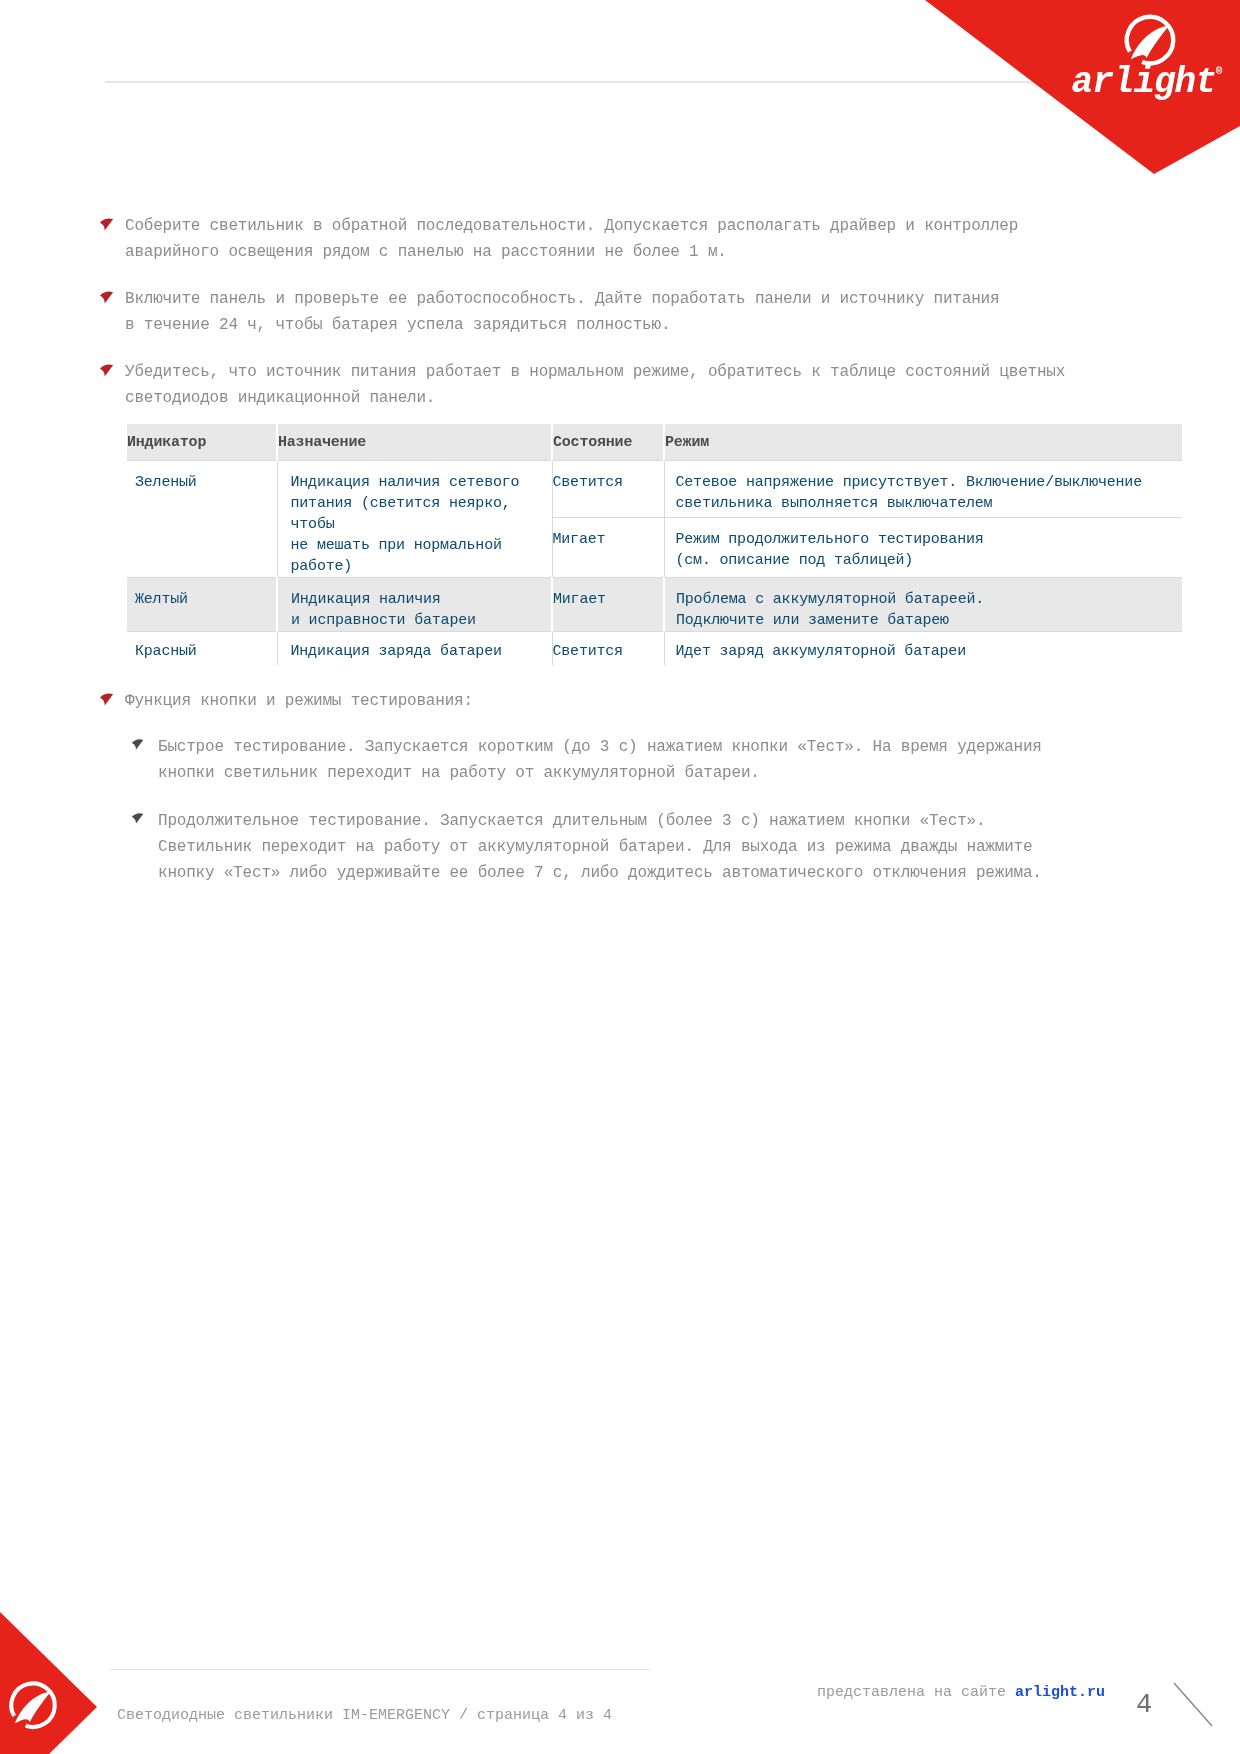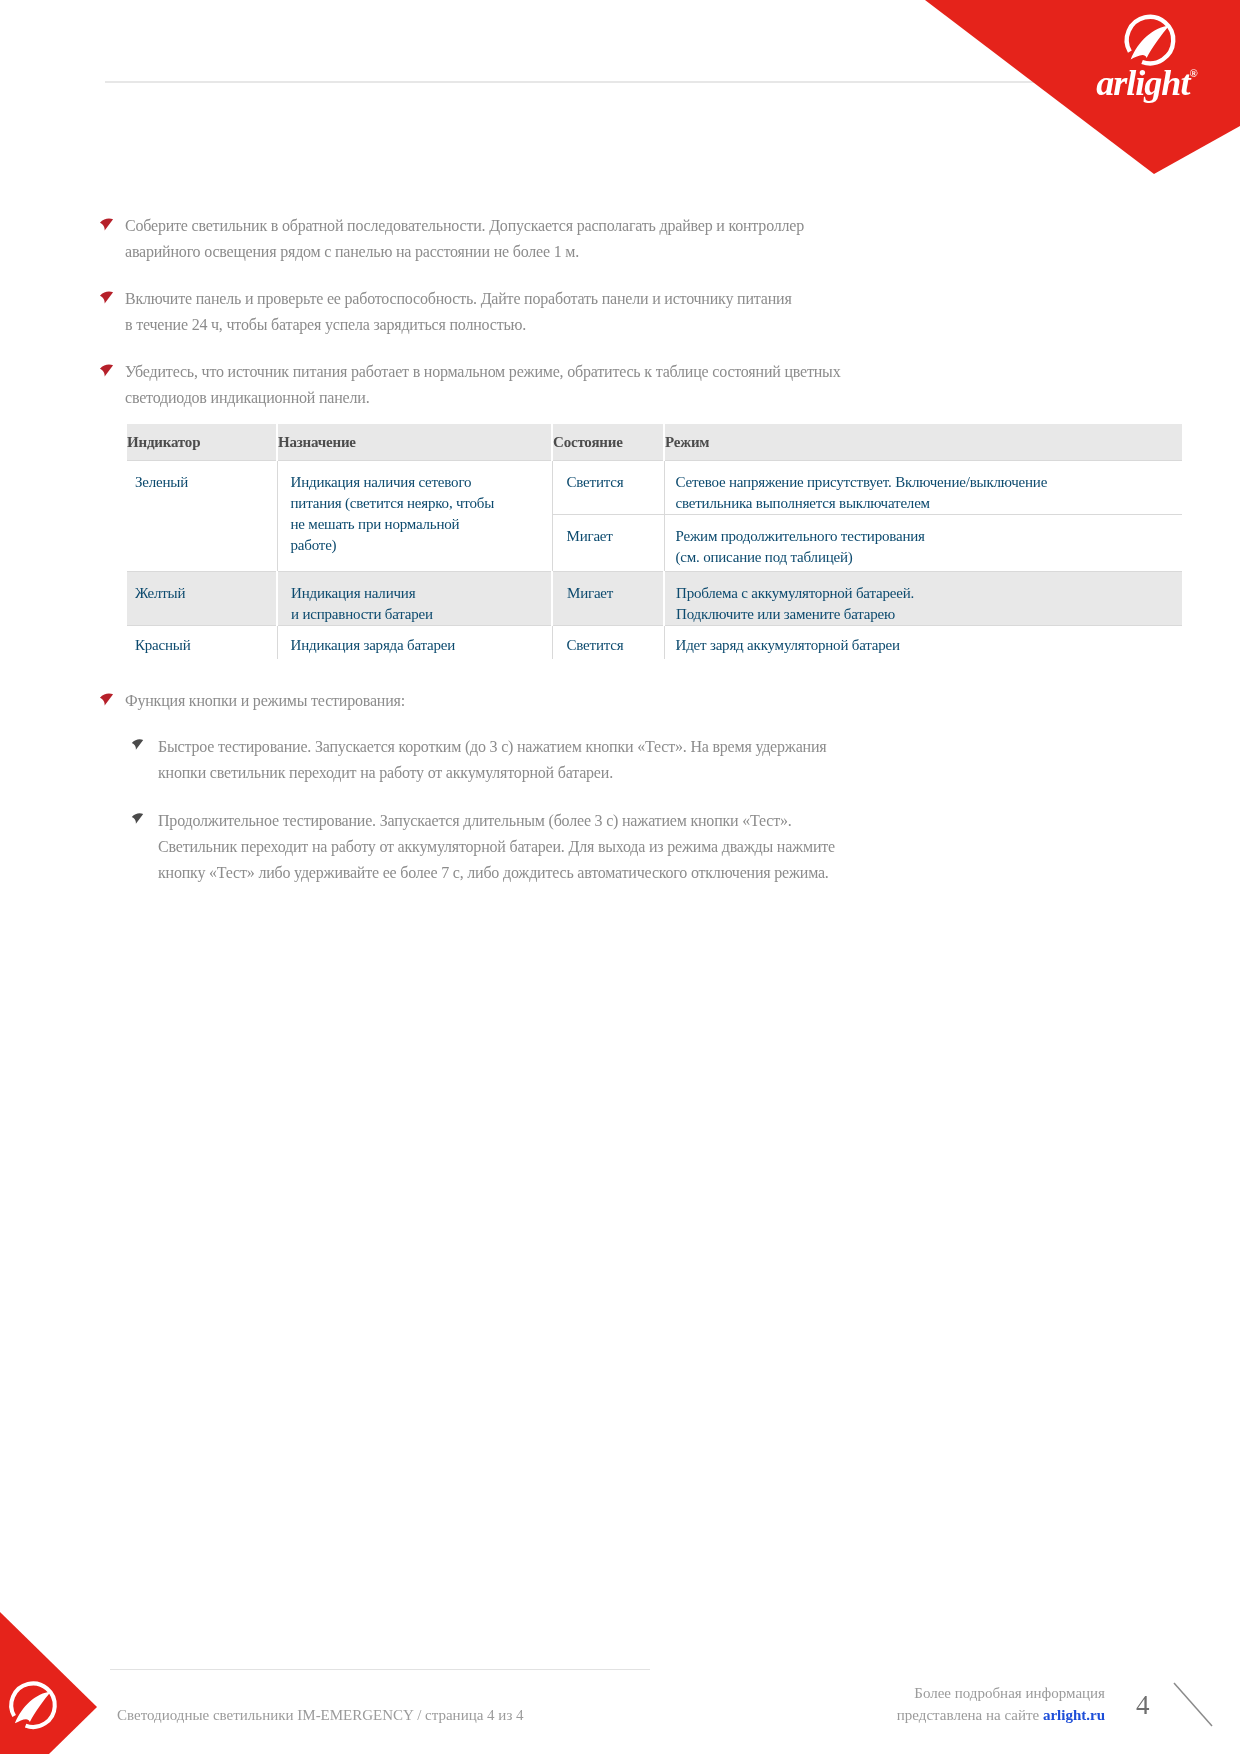--- a/index.html
+++ b/index.html
@@ -1,18 +1,18 @@
 <!DOCTYPE html>
 <html><head>
 <meta charset="utf-8">
 <style>
   html,body{margin:0;padding:0;background:#fff;}
   .page{
     position:relative; width:1240px; height:1754px; overflow:hidden;
-    background:#fff; font-family:Liberation Serif, serif;
+    background:#fff; font-family:Liberation Mono, monospace;
     letter-spacing:-0.2px;
   }
   .abs{position:absolute;}
   .pre{white-space:pre-line;}
 
   
   .top-divider{left:105px; top:81px; width:1030px; height:2px; background:#e7e7e7;}
 
   
   .banner{left:900px; top:0; width:340px; height:180px;
@@ -27,21 +27,21 @@
   .marker{width:15px; height:15px;}
 
   
   .ind-table{border-collapse:collapse; border:hidden; table-layout:fixed; width:1055px;
     font-size:15px; line-height:21px;}
   .ind-table th{background:#e8e8e8; color:#4c4c4c; font-weight:bold; text-align:left;
     border:2px solid #fff; border-bottom:1px solid #d9d9d9; height:36px; padding:0;}
   .ind-table td{vertical-align:top; color:#0c4a6e; border:1px solid #d9d9d9;
     padding:11px 8px 0 8px;}
   .ind-table .c2{padding-left:13px;}
-  .ind-table .c3{padding-left:14px;}
+  .ind-table .c3{padding-left:0;}
   .ind-table .c4{padding-left:11px;}
   .ind-table tr.shaded td{background:#e8e8e8; border-left:2px solid #fff; border-right:2px solid #fff;}
   .row-ga td{height:41px;}
   .row-gb td{height:45px;}
   .row-y td{height:38px;}
   .row-r td{height:24px; padding-top:9px;}
 
   
   .footer-divider{left:110px; top:1669px; width:540px; height:1px; background:#e2e2e2;}
   .footer-left{left:117px; top:1707px; font-size:15px; color:#9b9b9b; letter-spacing:0;}
@@ -168,21 +168,20 @@
 
   <div class="abs corner-diamond red-bg">
     <svg class="abs corner-icon" viewBox="0 0 64 64">
       <use href="#circle-arrow"></use>
     </svg>
   </div>
 
   <div class="abs footer-left">Светодиодные светильники IM-EMERGENCY / страница 4 из 4</div>
 
   <div class="abs footer-right">
-    <div>Более подробная информация</div>
     <div><span>представлена на сайте </span><span class="site">arlight.ru</span></div>
   </div>
 
   <div class="abs page-number">4</div>
   <svg class="abs" style="left:1170px;top:1680px" width="46" height="50">
     <line x1="4" y1="3" x2="42" y2="46" stroke="#8a8a8a" stroke-width="1.5"></line>
   </svg>
 
 </div>
 

